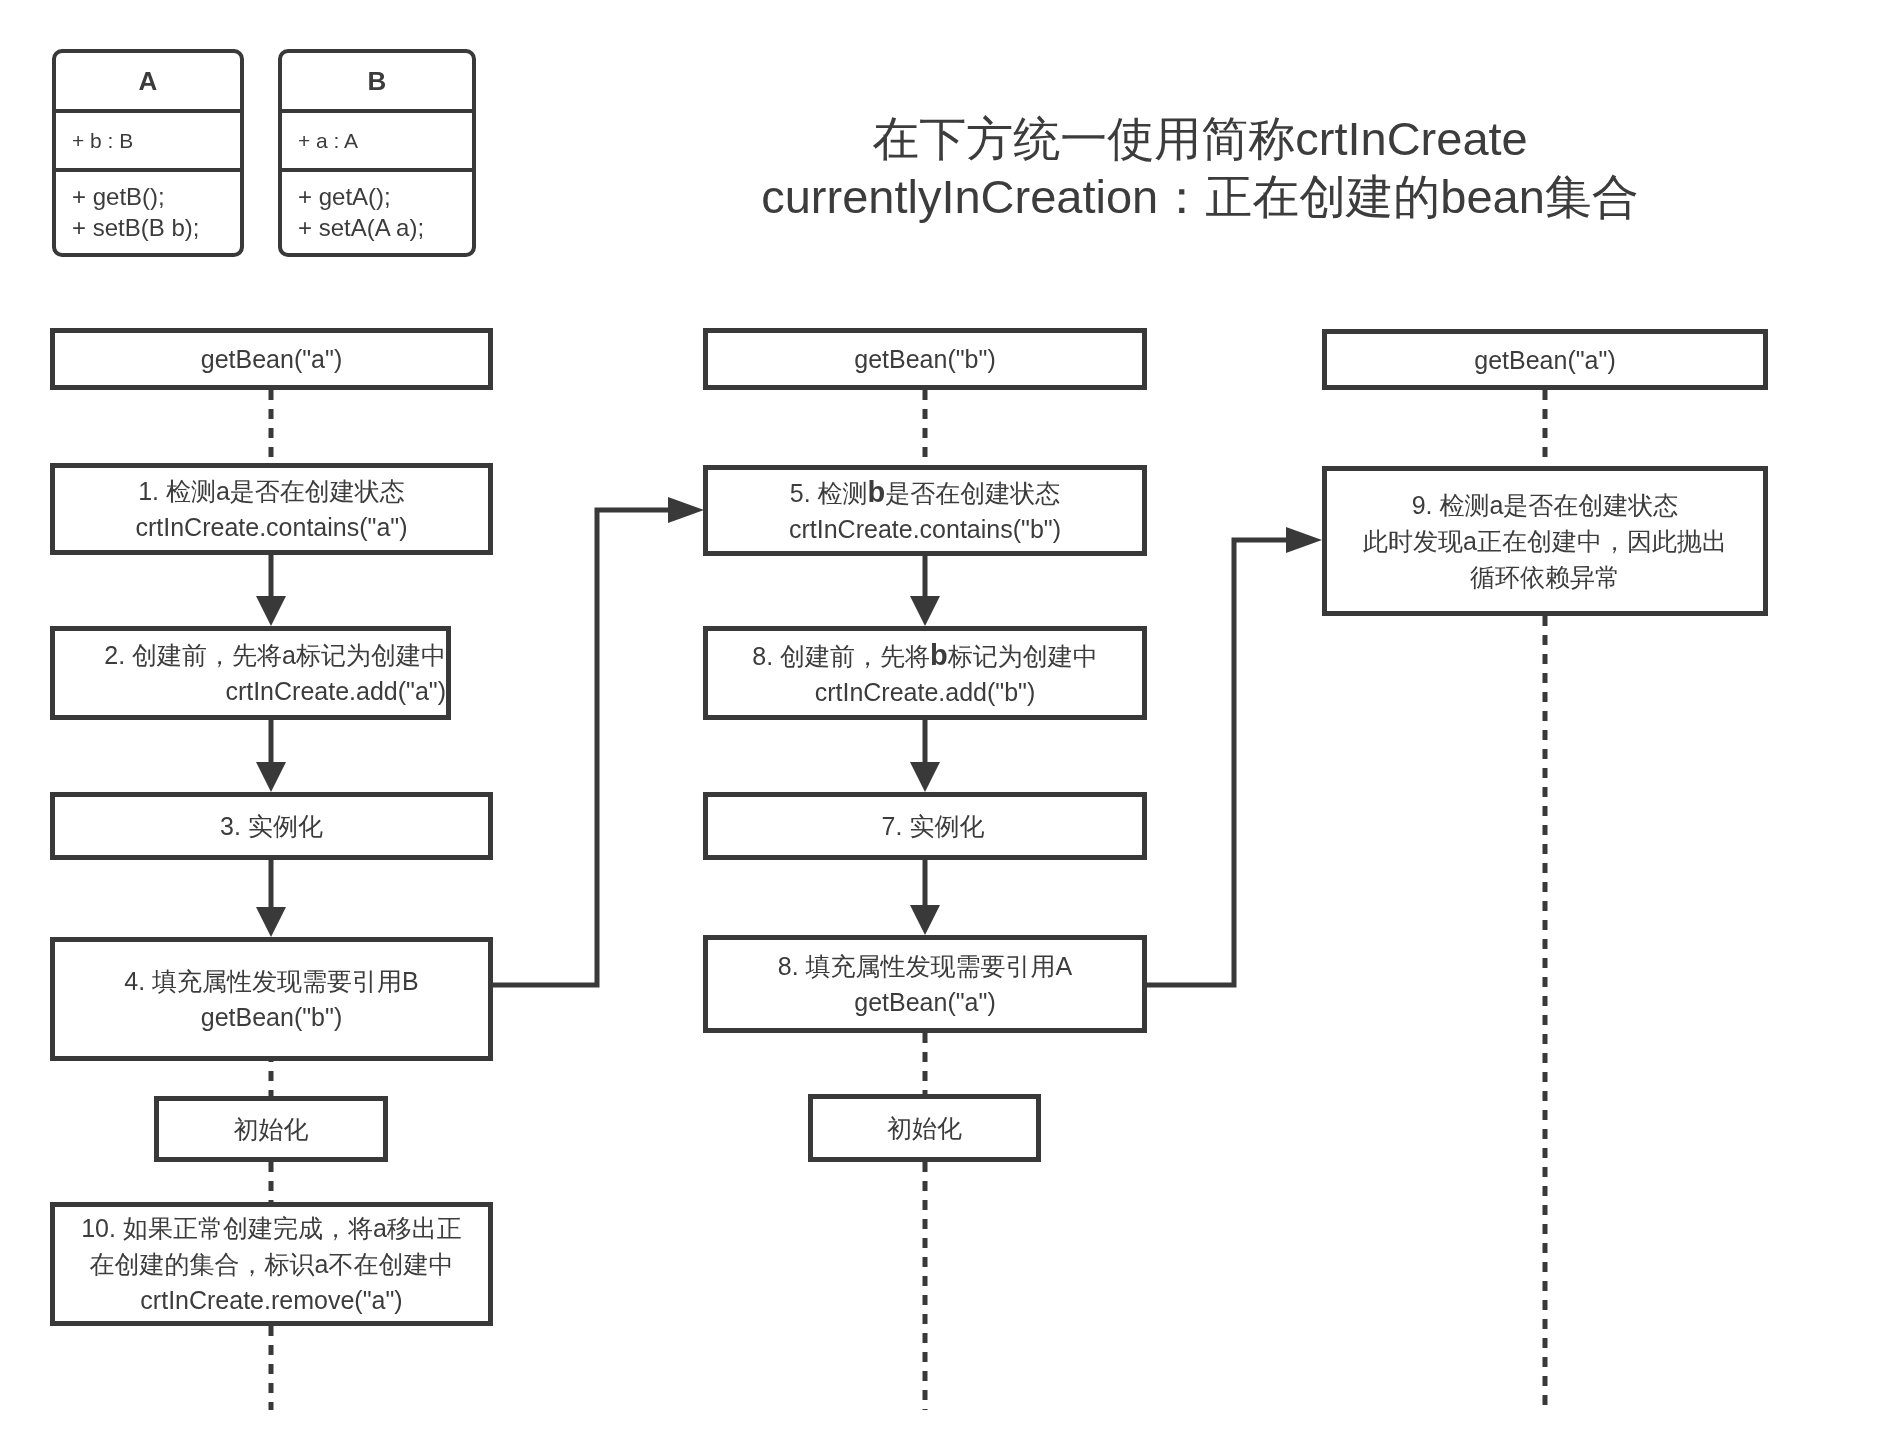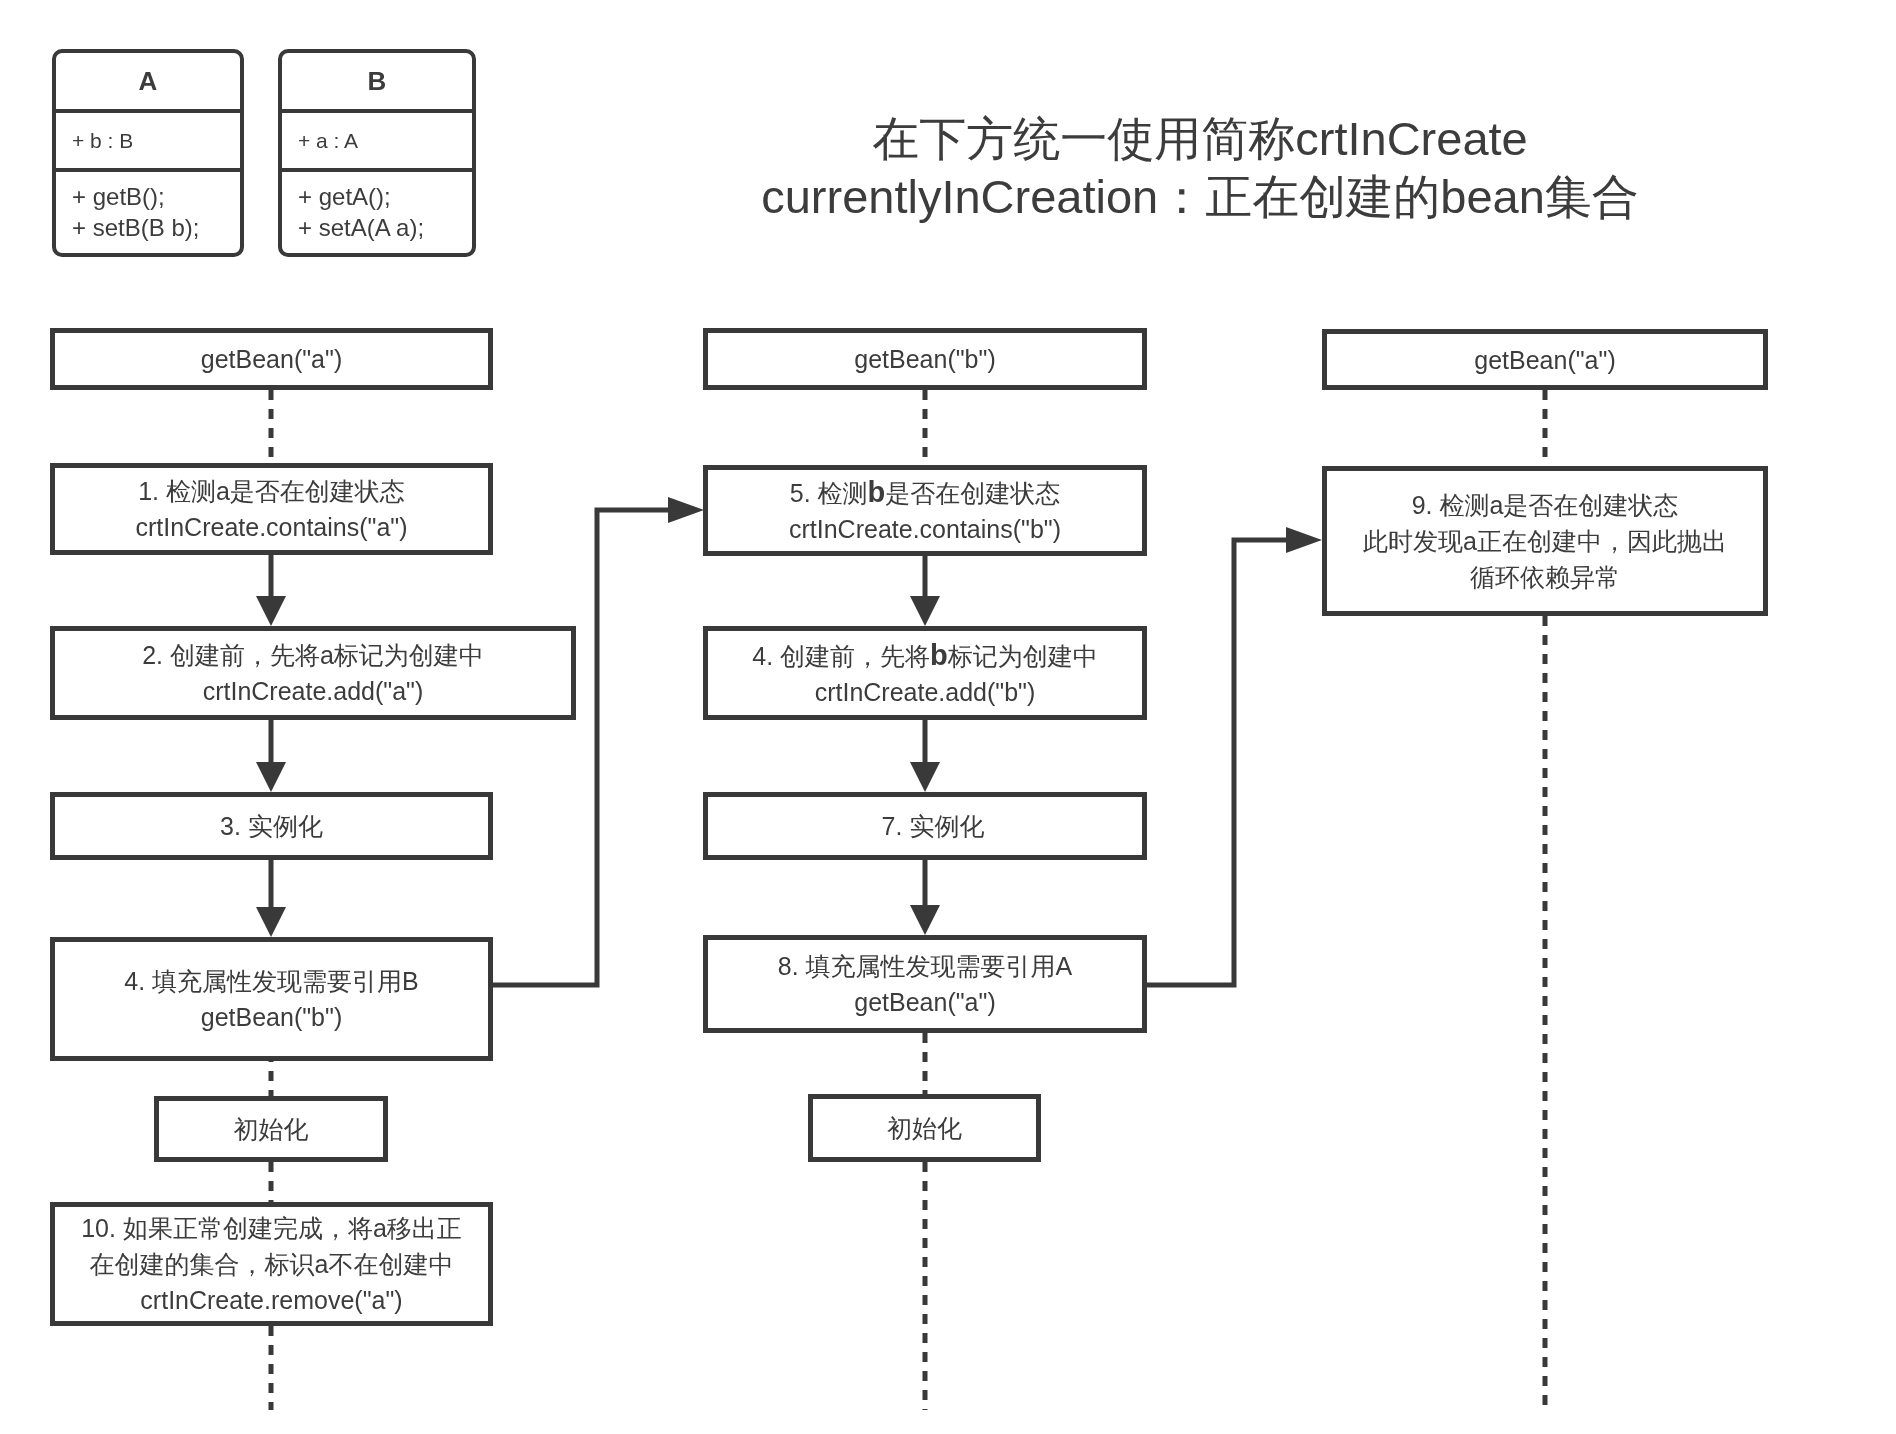--- a/index.html
+++ b/index.html
@@ -95,21 +95,21 @@
     <div>currentlyInCreation：正在创建的bean集合</div>
   </div>
 
 <div class="flow-box" style="left: 50px; top: 328px; width: 443px; height: 62px;">
       <div class="bline"><span>getBean("a")</span></div>
     </div>
     <div class="flow-box" style="left: 50px; top: 463px; width: 443px; height: 92px;">
       <div class="bline"><span>1. 检测a是否在创建状态</span></div>
       <div class="bline"><span>crtInCreate.contains("a")</span></div>
     </div>
-    <div class="flow-box" style="left: 50px; top: 626px; width: 526px; height: 94px;">
+    <div class="flow-box" style="left: 50px; top: 626px; width: 401px; height: 94px; align-items: flex-end;">
       <div class="bline"><span>2. 创建前，先将a标记为创建中</span></div>
       <div class="bline"><span>crtInCreate.add("a")</span></div>
     </div>
     <div class="flow-box" style="left: 50px; top: 792px; width: 443px; height: 68px;">
       <div class="bline"><span>3. 实例化</span></div>
     </div>
     <div class="flow-box" style="left: 50px; top: 937px; width: 443px; height: 124px;">
       <div class="bline"><span>4. 填充属性发现需要引用B</span></div>
       <div class="bline"><span>getBean("b")</span></div>
     </div>
@@ -122,21 +122,21 @@
       <div class="bline"><span>crtInCreate.remove("a")</span></div>
     </div>
     <div class="flow-box" style="left: 703px; top: 328px; width: 444px; height: 62px;">
       <div class="bline"><span>getBean("b")</span></div>
     </div>
     <div class="flow-box" style="left: 703px; top: 465px; width: 444px; height: 91px;">
       <div class="bline"><span>5. 检测</span><span class="seg-bold">b</span><span>是否在创建状态</span></div>
       <div class="bline"><span>crtInCreate.contains("b")</span></div>
     </div>
     <div class="flow-box" style="left: 703px; top: 626px; width: 444px; height: 94px;">
-      <div class="bline"><span>4. 创建前，先将</span><span class="seg-bold">b</span><span>标记为创建中</span></div>
+      <div class="bline"><span>8. 创建前，先将</span><span class="seg-bold">b</span><span>标记为创建中</span></div>
       <div class="bline"><span>crtInCreate.add("b")</span></div>
     </div>
     <div class="flow-box" style="left: 703px; top: 792px; width: 444px; height: 68px; padding-left: 16px;">
       <div class="bline"><span>7. 实例化</span></div>
     </div>
     <div class="flow-box" style="left: 703px; top: 935px; width: 444px; height: 98px;">
       <div class="bline"><span>8. 填充属性发现需要引用A</span></div>
       <div class="bline"><span>getBean("a")</span></div>
     </div>
     <div class="flow-box" style="left: 808px; top: 1094px; width: 233px; height: 68px;">

